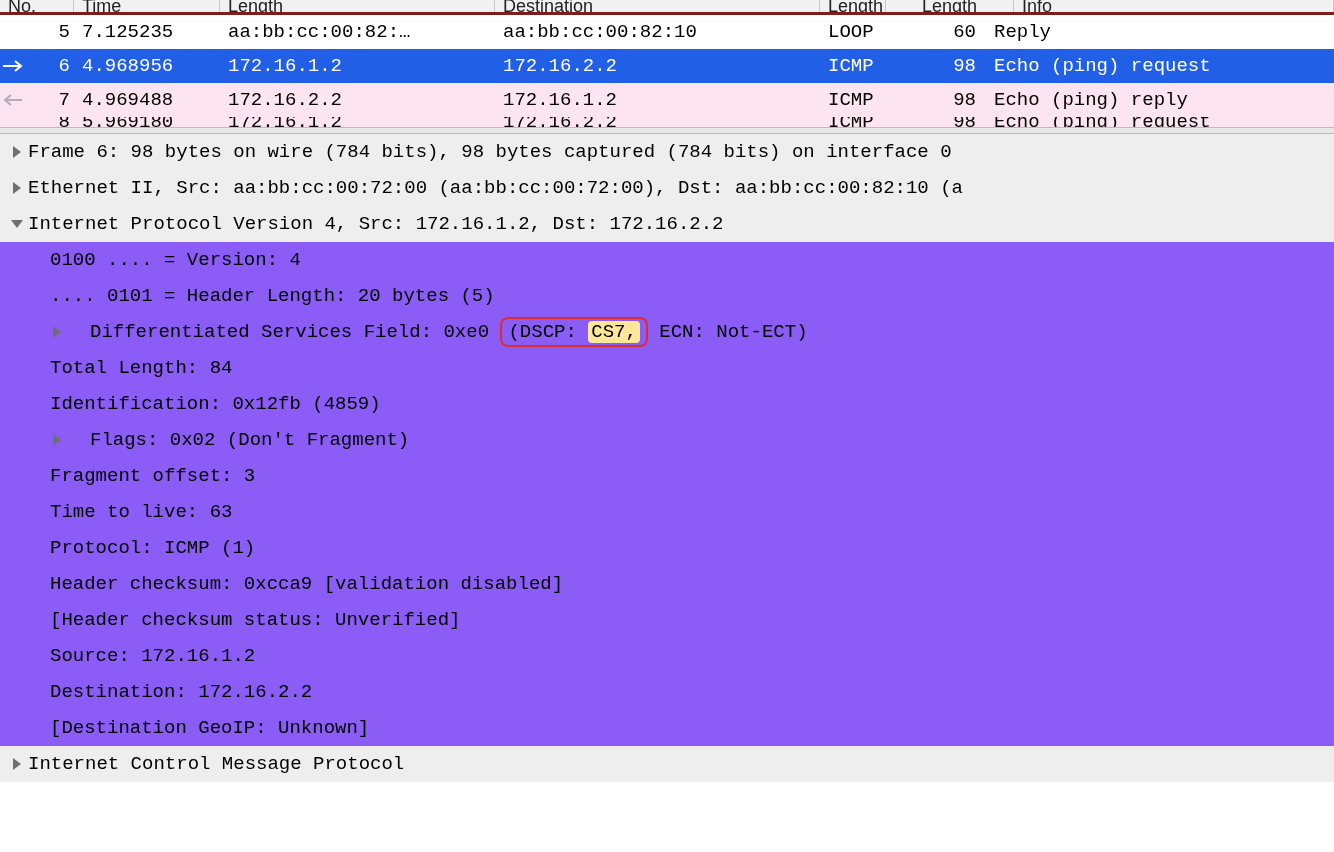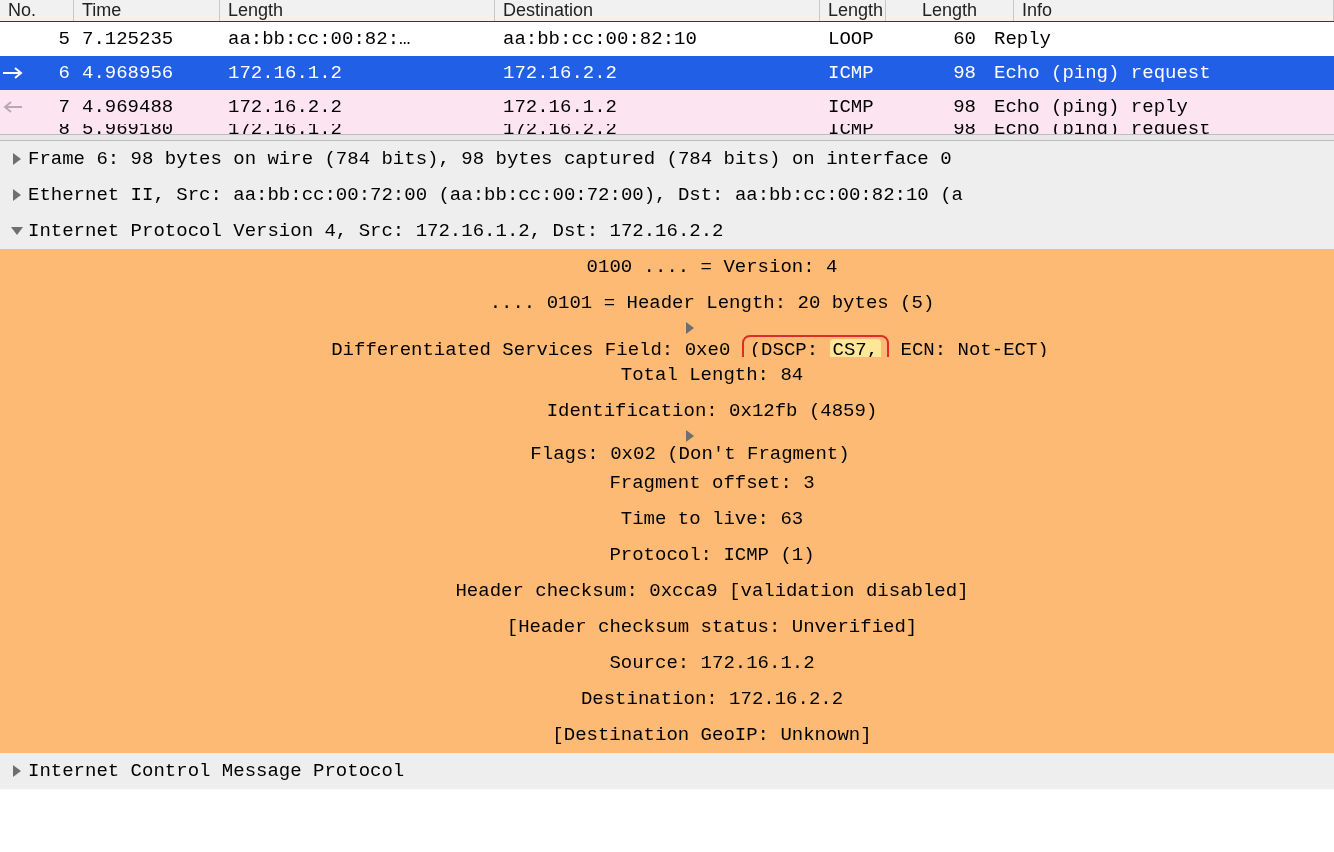--- a/index.html
+++ b/index.html
@@ -11,22 +11,22 @@
     width: 1334px;
     height: 852px;
     overflow: hidden;
   }
 
   
   .packet-list { width: 100%; }
   .packet-header {
     display: flex;
     background: #f1f1f1;
-    border-bottom: 1px solid #7f1d1d;
-    height: 22px;
+    border-bottom: 3px solid #7f1d1d;
+    height: 15px;
     align-items: center;
     font-family: -apple-system, "Helvetica Neue", Arial, sans-serif;
     font-size: 18px;
     color: #222;
   }
   .packet-header .col {
     border-right: 1px solid #c8c8c8;
     padding: 3px 6px 3px 8px;
     white-space: nowrap;
     overflow: hidden;
@@ -73,42 +73,42 @@
 
   
   .pane-divider {
     height: 7px;
     background: #e8e8e8;
     border-top: 1px solid #bcbcbc;
     border-bottom: 1px solid #bcbcbc;
   }
 
   
-  .details-pane { background: #fdba74; }
+  .details-pane { background: #8b5cf6; }
   .tree-row {
     height: 36px;
     display: flex;
     align-items: center;
     padding-left: 6px;
     white-space: nowrap;
     overflow: hidden;
   }
   .tree-row.level0 { background: #eeeeee; }
   .tree-row.level0 .tree-label { }
   .tree-row .tree-toggle {
     width: 22px;
     display: inline-flex;
     align-items: center;
     justify-content: center;
     color: #6f6f6f;
     cursor: pointer;
   }
   .tree-row .tree-spacer { width: 22px; display: inline-block; }
-  .indent1b { padding-left: 46px; flex-direction: column; }
-  .indent2 { padding-left: 90px; justify-content: center; }
+  .indent1b { padding-left: 46px; }
+  .indent2 { padding-left: 50px; }
 
   .highlight-red {
     border: 2px solid #dc2d2d;
     border-radius: 8px;
     padding: 2px 6px 2px 6px;
     display: inline-block;
     line-height: 1.2;
   }
   .highlight-yellow {
     background: #ffe79a;

